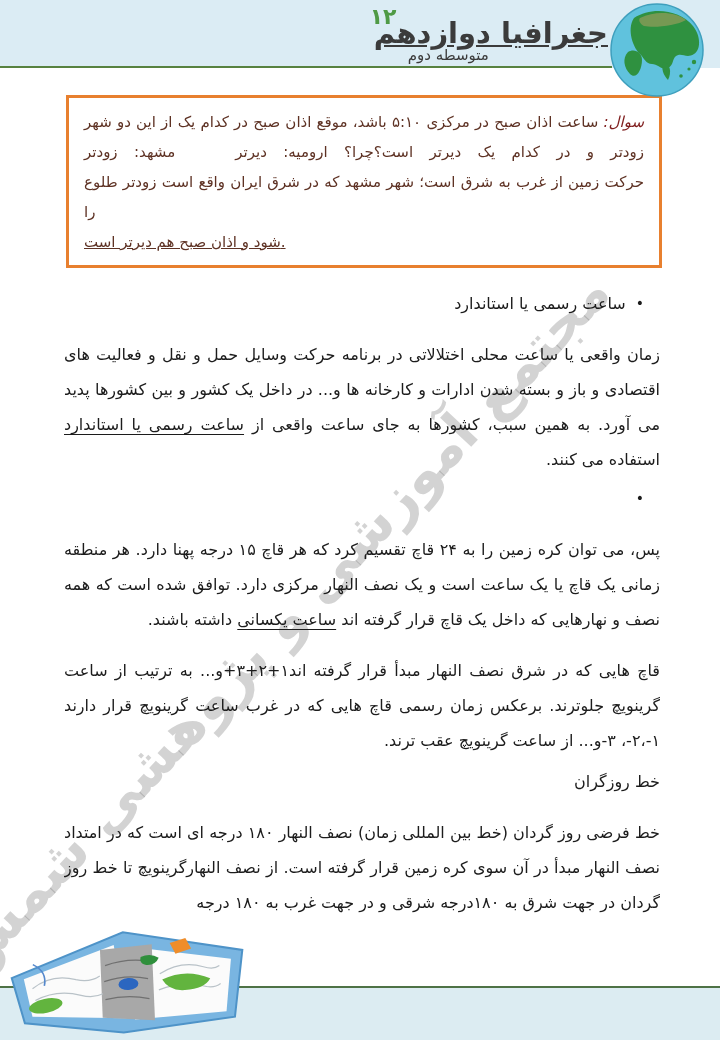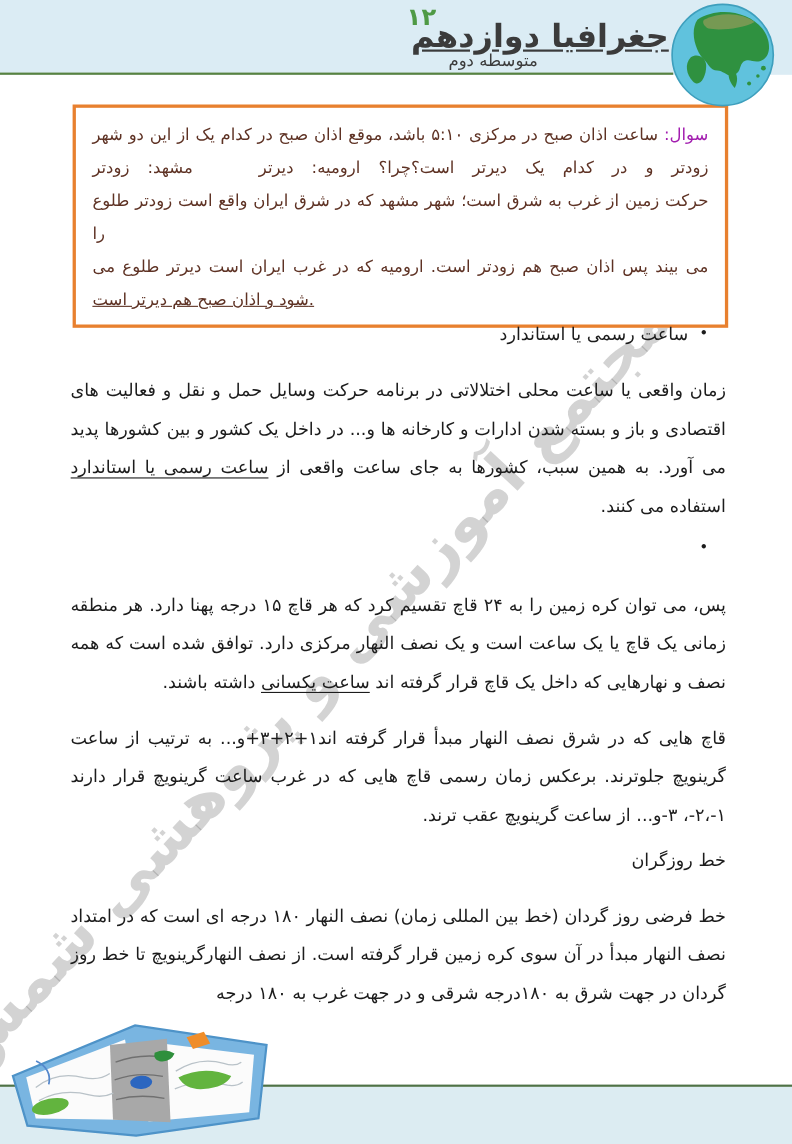--- a/index.html
+++ b/index.html
@@ -29,21 +29,21 @@
     position:absolute;left:66px;top:95px;width:560px;
     border:3px solid #e8802f;background:#fff;
     padding:9px 15px 8px 15px;z-index:2;
   }
   .qline{
     direction:ltr;            
     text-align:justify;text-align-last:justify;
     font-size:15px;line-height:30px;color:#5e3224;
   }
   .qline.last{text-align-last:left;text-decoration:underline;}
-  .red{color:#a21caf;}
+  .red{color:#7f1d1d;font-style:italic;}
   .u{text-decoration:underline;text-underline-offset:4px;}
   
   .content{
     position:absolute;left:64px;top:282px;width:596px;height:702px;
     direction:rtl;overflow:hidden;z-index:2;
     font-size:16px;line-height:35px;color:#1c1c1c;
   }
   .para{margin:16px 0 1px 0;text-align:justify;}
   .bullet-item{display:flex;gap:10px;padding-right:16px;margin:4px 0 0 0;}
   .marker{font-size:14px;}
@@ -76,21 +76,20 @@
     <circle cx="75" cy="74" r="1.8" fill="#2f9140"></circle>
   </svg>
 
   <div class="watermark">مجتمع آموزشی و پژوهشی شمس</div>
 
   <div class="question-box">
     <div>
         <div class="qline"><span class="red">سوال:</span><span> ساعت اذان صبح در مرکزی ۵:۱۰ باشد، موقع اذان صبح در کدام یک از این دو شهر</span></div>
         <div class="qline"><span>زودتر و در کدام یک دیرتر است؟چرا؟ ارومیه: دیرتر    مشهد: زودتر</span></div>
         <div class="qline"><span>حرکت زمین از غرب به شرق است؛ شهر مشهد که در شرق ایران واقع است زودتر طلوع را</span></div>
-        <div class="qline"><span>می بیند پس اذان صبح هم زودتر است.  ارومیه که در غرب ایران است دیرتر طلوع می</span></div>
         <div class="qline last"><span>شود و اذان صبح هم دیرتر است.</span></div>
       </div>
   </div>
 
   <div class="content">
       <div class="bullet-item">
         <span class="marker">•</span>
         <span class="btext"><span>ساعت رسمی یا استاندارد</span></span>
       </div>
       <div class="para"><span>زمان واقعی یا ساعت محلی اختلالاتی در برنامه حرکت وسایل حمل و نقل و فعالیت های اقتصادی و باز و بسته شدن ادارات و کارخانه ها و... در داخل یک کشور و بین کشورها پدید می آورد. به همین سبب، کشورها به جای ساعت واقعی از </span><span class="u">ساعت رسمی یا استاندارد</span><span> استفاده می کنند.</span></div>

